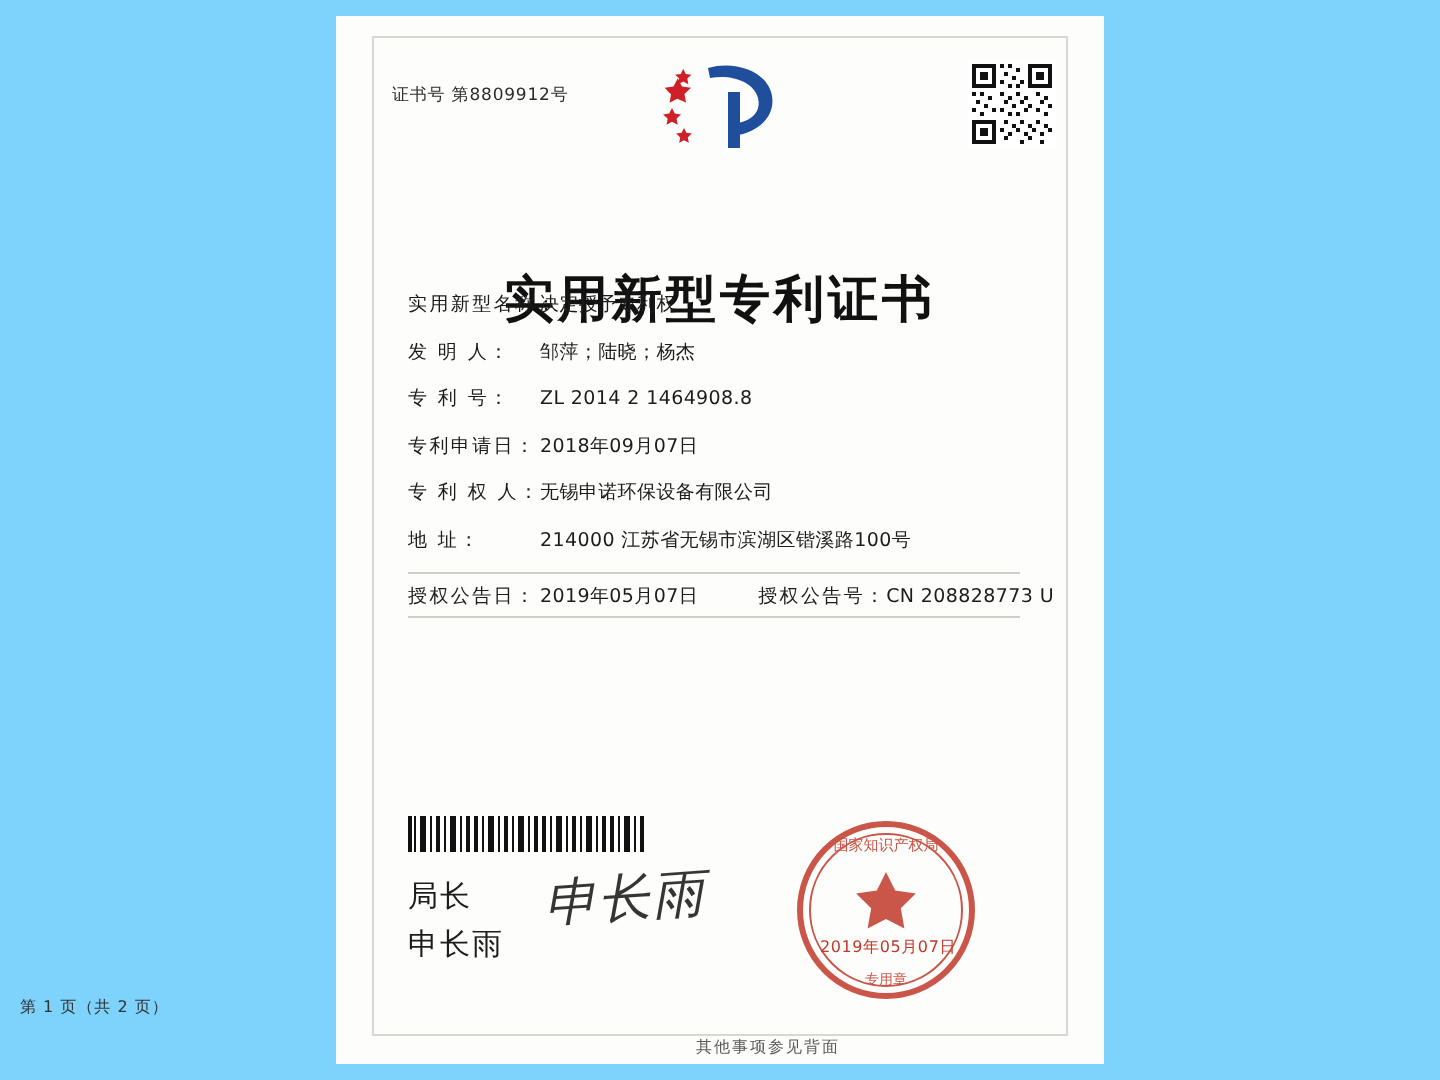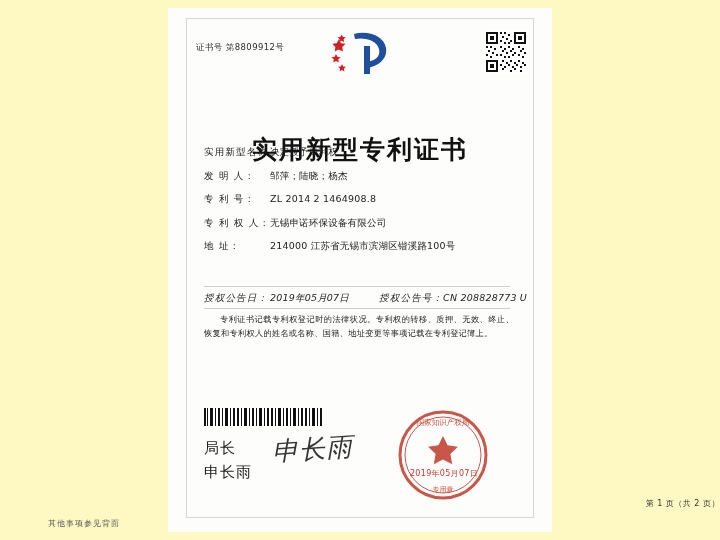--- a/index.html
+++ b/index.html
@@ -10,21 +10,21 @@
   body {
     width: 720px;
     height: 540px;
     overflow: hidden;
     font-family: "DejaVu Sans", sans-serif;
   }
   #page {
     position: relative;
     width: 720px;
     height: 540px;
-    background: #fef9c3;
+    background: #7dd3fc;
   }
   
   #sheet {
     position: absolute;
     left: 168px;
     top: 8px;
     width: 384px;
     height: 524px;
     background: #fdfdfb;
     box-sizing: border-box;
@@ -97,21 +97,21 @@
   .flabel {
     width: 66px;
     flex: 0 0 66px;
     letter-spacing: 1.2px;
     color: #1c1c1c;
   }
   .fvalue {
     color: #1c1c1c;
     letter-spacing: 0.2px;
   }
-  .frow-split { display: flex; align-items: center; white-space: nowrap; font-style: italic; }
+  .frow-split { display: flex; align-items: center; white-space: nowrap; }
   .frow-split .seg2 { margin-left: 30px; }
   .frow-split .seg2 .flabel { width: 64px; flex: 0 0 64px; }
 
   .divider {
     position: absolute;
     left: 204px;
     width: 306px;
     height: 1px;
     background: #cfcfc8;
   }
@@ -177,30 +177,30 @@
     text-align: center;
     font-size: 8px;
     color: #c0392b;
     letter-spacing: 0.3px;
   }
 
   .page-no {
     position: absolute;
     left: 10px; right: 0;
     top: 498px;
-    text-align: right;
+    text-align: left;
     font-size: 8px;
     color: #333333;
     letter-spacing: 0.5px;
   }
   .footer-note {
     position: absolute;
     left: 0; right: 0;
     top: 518px;
-    text-align: left;
+    text-align: center;
     font-size: 8px;
     color: #5a5a5a;
     letter-spacing: 1px;
     padding-left: 48px;
   }
 </style>
 </head>
 <body>
 
 <div id="page">
@@ -300,20 +300,24 @@
     </div>
     <div class="frow">
       <span class="flabel">发 明 人：</span>
       <span class="fvalue">邹萍；陆晓；杨杰</span>
     </div>
     <div class="frow">
       <span class="flabel">专 利 号：</span>
       <span class="fvalue">ZL 2014 2 1464908.8</span>
     </div>
     <div class="frow">
+      <span class="flabel">专利申请日：</span>
+      <span class="fvalue">2018年09月07日</span>
+    </div>
+    <div class="frow">
       <span class="flabel">专 利 权 人：</span>
       <span class="fvalue">无锡申诺环保设备有限公司</span>
     </div>
     <div class="frow">
       <span class="flabel">地      址：</span>
       <span class="fvalue">214000 江苏省无锡市滨湖区锴溪路100号</span>
     </div>
   </div>
 
   <div class="divider" style="top:286px"></div>
@@ -327,21 +331,20 @@
       <span class="seg2" style="display:flex;align-items:baseline;">
         <span class="flabel">授权公告号：</span>
         <span class="fvalue">CN 208828773 U</span>
       </span>
     </div>
   </div>
 
   <div class="divider" style="top:308px"></div>
 
   <div class="body-text">
-    <p>专利证书记载专利权登记时的法律状况。专利权的转移、质押、无效、终止、恢复和专利权人的姓名或名称、国籍、地址变更等事项记载在专利登记簿上。</p>
   </div>
 
   <div id="barcode">
     <svg width="118" height="18" viewBox="0 0 118 18" shape-rendering="crispEdges">
       <rect width="118" height="18" fill="#ffffff"></rect>
       <g fill="#111111">
         <rect x="0" y="0" width="2" height="18"></rect>
           <rect x="3" y="0" width="1" height="18"></rect>
         <rect x="6" y="0" width="3" height="18"></rect>
           <rect x="11" y="0" width="1" height="18"></rect>

